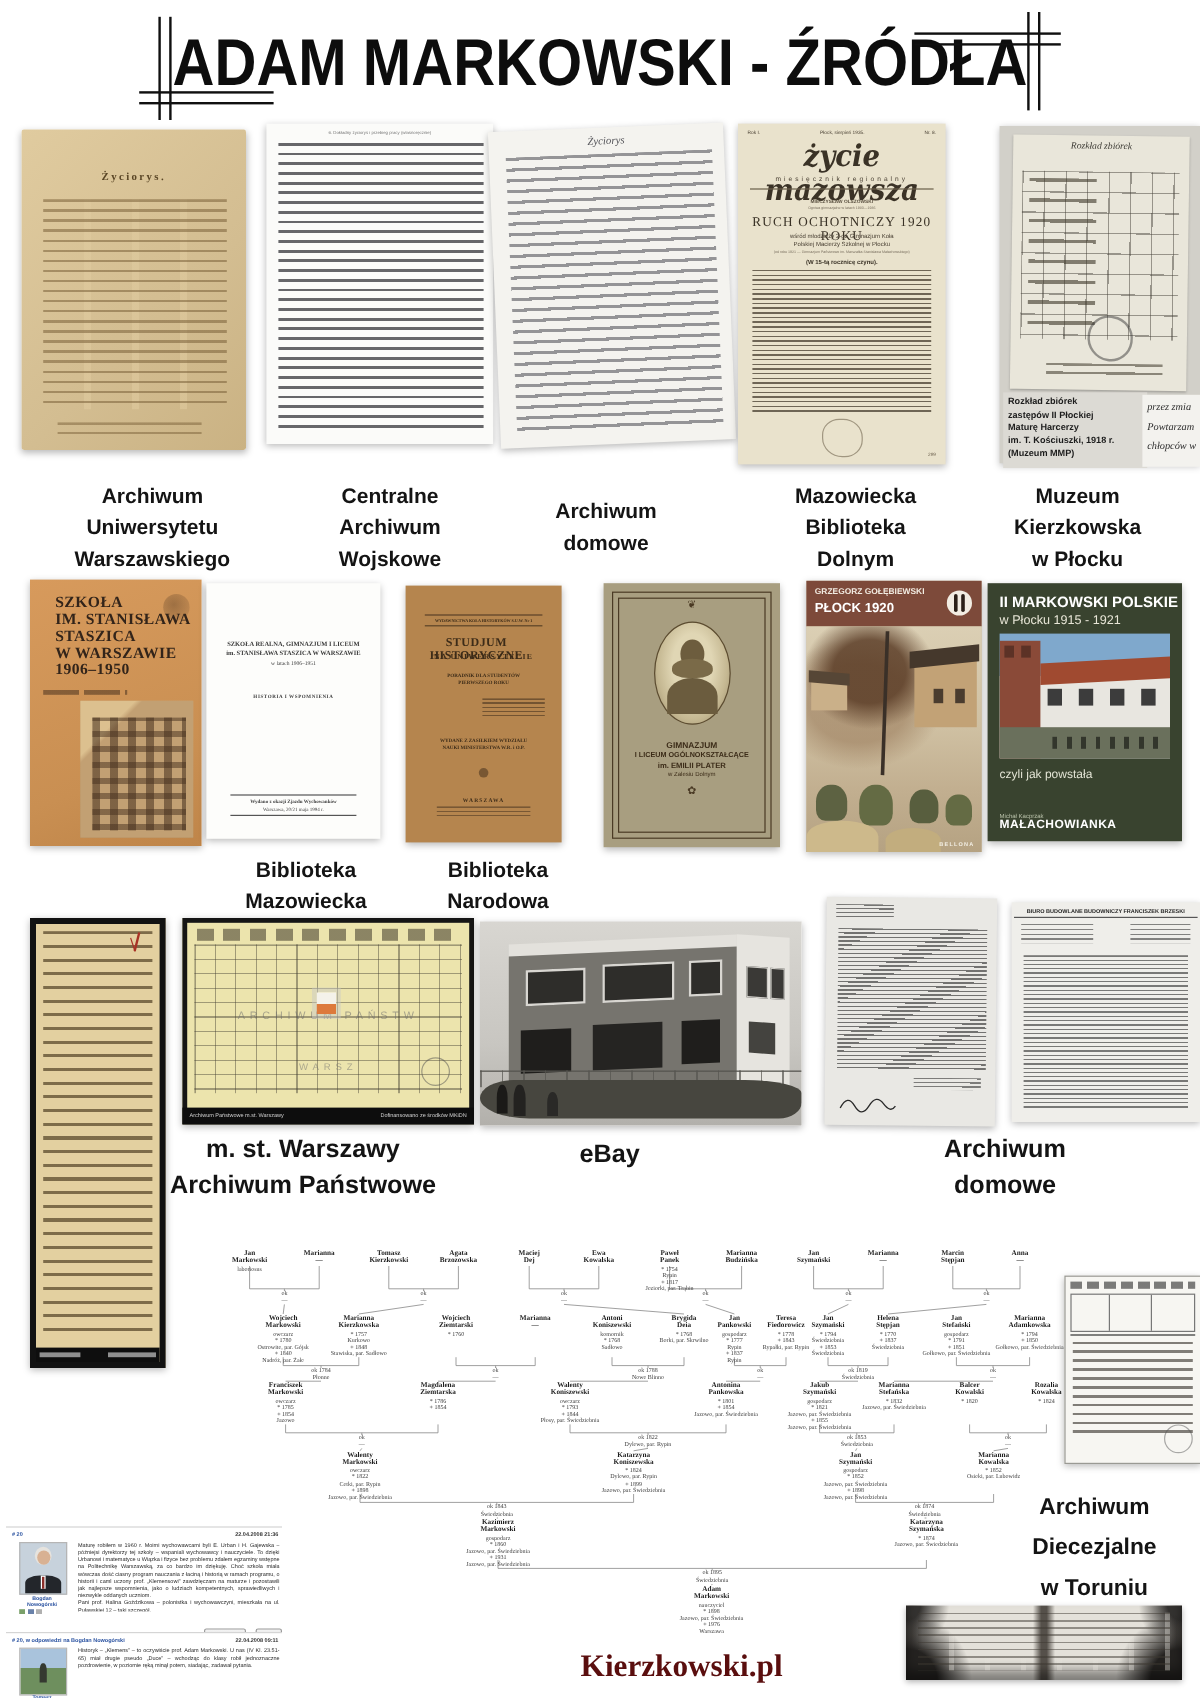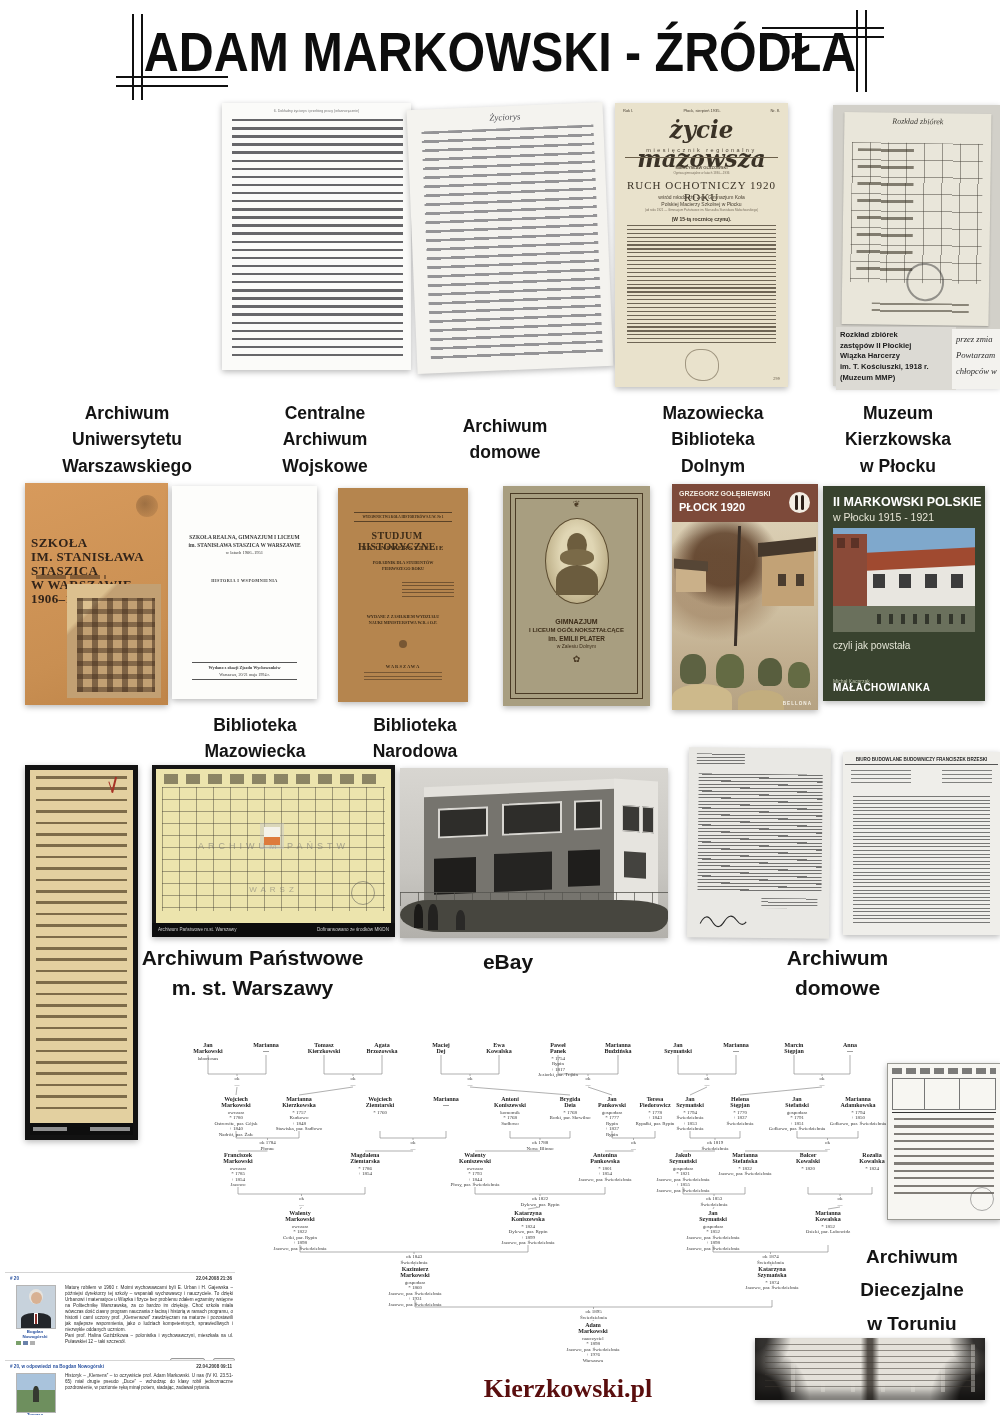--- a/index.html
+++ b/index.html
@@ -57,20 +57,27 @@
   <div class="main-title">ADAM MARKOWSKI - ŹRÓDŁA</div>
   <div class="t-dec" style="left:132px;top:14px;width:2px;height:86px;"></div>
   <div class="t-dec" style="left:141px;top:14px;width:2px;height:86px;"></div>
   <div class="t-dec" style="left:116px;top:76px;width:112px;height:2px;"></div>
   <div class="t-dec" style="left:116px;top:85px;width:112px;height:2px;"></div>
   <div class="t-dec" style="left:762px;top:27px;width:122px;height:2px;"></div>
   <div class="t-dec" style="left:762px;top:36px;width:122px;height:2px;"></div>
   <div class="t-dec" style="left:856px;top:10px;width:2px;height:82px;"></div>
   <div class="t-dec" style="left:865px;top:10px;width:2px;height:82px;"></div>
 
+  <div class="paper" style="left:18px;top:108px;width:187px;height:267px;background:linear-gradient(135deg,#e0cb9f,#d3bd91 60%,#cab283);border-radius:2px;">
+    <div class="ctr abs" style="left:0;right:0;top:34px;font-family:'Liberation Serif',serif;font-weight:700;font-size:9px;letter-spacing:2px;color:#5a4626;">Życiorys.</div>
+    <div class="lines" style="left:18px;right:16px;top:58px;height:175px;
+         background-image:repeating-linear-gradient(to bottom,rgba(122,96,56,.55) 0 2px,transparent 2px 8.4px),repeating-linear-gradient(90deg,transparent 0 34px,rgba(224,203,159,.55) 34px 40px);"></div>
+    <div class="lines" style="left:30px;width:120px;top:244px;height:14px;
+         background-image:repeating-linear-gradient(to bottom,rgba(122,96,56,.5) 0 2px,transparent 2px 8px);"></div>
+  </div>
 
   <div class="paper" style="left:222px;top:103px;width:189px;height:267px;background:#fbfbf9;">
     <div class="ctr abs" style="left:0;right:0;top:6px;font-size:3.6px;color:#777;">6. Dokładny życiorys i przebieg pracy (własnoręcznie)</div>
     <div class="lines" style="left:10px;right:8px;top:16px;bottom:10px;
          background-image:repeating-linear-gradient(to bottom,rgba(45,45,50,.72) 0 2.4px,transparent 2.4px 8.1px),repeating-linear-gradient(88deg,transparent 0 30px,rgba(251,251,249,.5) 30px 35px);"></div>
   </div>
 
   <div class="paper" style="left:412px;top:106px;width:196px;height:264px;background:#f4f3ef;transform:rotate(-2.4deg);">
     <div class="ctr abs" style="left:0;right:0;top:6px;font-family:'Liberation Serif',serif;font-style:italic;font-size:9px;color:#55555a;">Życiorys</div>
     <div class="lines" style="left:14px;right:10px;top:22px;bottom:12px;
@@ -108,21 +115,21 @@
       <div class="lines" style="left:14px;width:56px;top:36px;height:130px;
            background-image:repeating-linear-gradient(to bottom,rgba(60,54,40,.6) 0 3px,transparent 3px 17px);"></div>
       <div class="abs" style="left:64px;top:150px;width:34px;height:34px;
            border:2px solid rgba(40,40,40,.45);border-radius:46% 50% 48% 52%;transform:rotate(8deg);"></div>
       <div class="lines" style="left:30px;right:20px;top:190px;height:12px;
            background-image:repeating-linear-gradient(to bottom,rgba(60,54,40,.55) 0 2px,transparent 2px 7px);"></div>
     </div>
     <div class="abs" style="left:3px;top:222px;width:112px;height:57px;background:#dcdad4;padding:3px 4px;font-size:7.6px;font-weight:700;line-height:1.4;color:#1c1c1c;">
       <div>Rozkład zbiórek</div>
       <div>zastępów II Płockiej</div>
-      <div>Wiązka Harcerzy</div>
+      <div>Maturę Harcerzy</div>
       <div>im. T. Kościuszki, 1918 r.</div>
       <div>(Muzeum MMP)</div>
     </div>
     <div class="abs" style="left:119px;top:224px;width:48px;height:57px;background:#f3f2ee;padding:3px 2px 0 4px;font-family:'Liberation Serif',serif;font-style:italic;font-size:8.6px;line-height:1.85;color:#2e2e2e;">
       <div>przez zmia</div>
       <div>Powtarzam</div>
       <div>chłopców w</div>
     </div>
   </div>
 
@@ -145,21 +152,21 @@
       <div>Biblioteka</div>
       <div>Dolnym</div>
   </div>
   <div class="lab" style="left:803px;top:400px;width:190px;">
     <div>Muzeum</div>
       <div>Kierzkowska</div>
       <div>w Płocku</div>
   </div>
 
   <div class="paper" style="left:25px;top:483px;width:143px;height:222px;background:linear-gradient(160deg,#d79a5c,#c98f52 70%,#bf8549);">
-    <div class="abs" style="left:6px;top:12px;font-family:'Liberation Serif',serif;font-weight:700;font-size:13px;line-height:1.08;color:#32241a;letter-spacing:.4px;margin-top:41px;">
+    <div class="abs" style="left:21px;top:12px;font-family:'Liberation Serif',serif;font-weight:700;font-size:13px;line-height:1.08;color:#32241a;letter-spacing:.4px;">
       <div>SZKOŁA</div>
       <div>IM. STANISŁAWA</div>
       <div>STASZICA</div>
       <div>W WARSZAWIE</div>
       <div>1906–1950</div>
     </div>
     <div class="abs" style="right:10px;top:12px;width:22px;height:22px;border-radius:50%;
          background:radial-gradient(circle at 40% 40%, rgba(60,40,25,.35), rgba(60,40,25,.15) 70%);"></div>
     <div class="lines" style="left:11px;top:92px;width:70px;height:4px;
          background-image:repeating-linear-gradient(90deg,rgba(60,40,25,.5) 0 30px,transparent 30px 34px);"></div>
@@ -344,22 +351,22 @@
     <div class="ctr abs" style="left:2px;right:2px;top:5px;font-size:4.6px;font-weight:700;color:#1e1e1e;border-bottom:1px solid #555;padding-bottom:2px;">BIURO BUDOWLANE BUDOWNICZY FRANCISZEK BRZESKI</div>
     <div class="lines" style="left:8px;top:18px;width:60px;height:16px;
          background-image:repeating-linear-gradient(to bottom,rgba(40,40,40,.55) 0 1px,transparent 1px 4px);"></div>
     <div class="lines" style="right:8px;top:18px;width:50px;height:16px;
          background-image:repeating-linear-gradient(to bottom,rgba(40,40,40,.55) 0 1px,transparent 1px 4px);"></div>
     <div class="lines" style="left:10px;right:10px;top:44px;bottom:10px;
          background-image:repeating-linear-gradient(to bottom,rgba(35,35,35,.58) 0 1.1px,transparent 1.1px 3.6px),repeating-linear-gradient(90deg,transparent 0 30px,rgba(239,238,234,.5) 30px 34px);"></div>
   </div>
 
   <div class="lab lab-lg" style="left:140px;top:943px;width:225px;">
-    <div>Archiwum  Państwowe</div>
-      <div>m. st. Warszawy</div>
+    <div>m. st. Warszawy</div>
+      <div>Archiwum  Państwowe</div>
   </div>
   <div class="lab lab-lg" style="left:448px;top:947px;width:120px;">
     <div>eBay</div>
   </div>
   <div class="lab lab-lg" style="left:745px;top:943px;width:185px;">
     <div>Archiwum</div>
       <div>domowe</div>
   </div>
 
   <div id="tree" style="position:absolute;left:0;top:0;width:1000px;height:1415px;pointer-events:none;">

